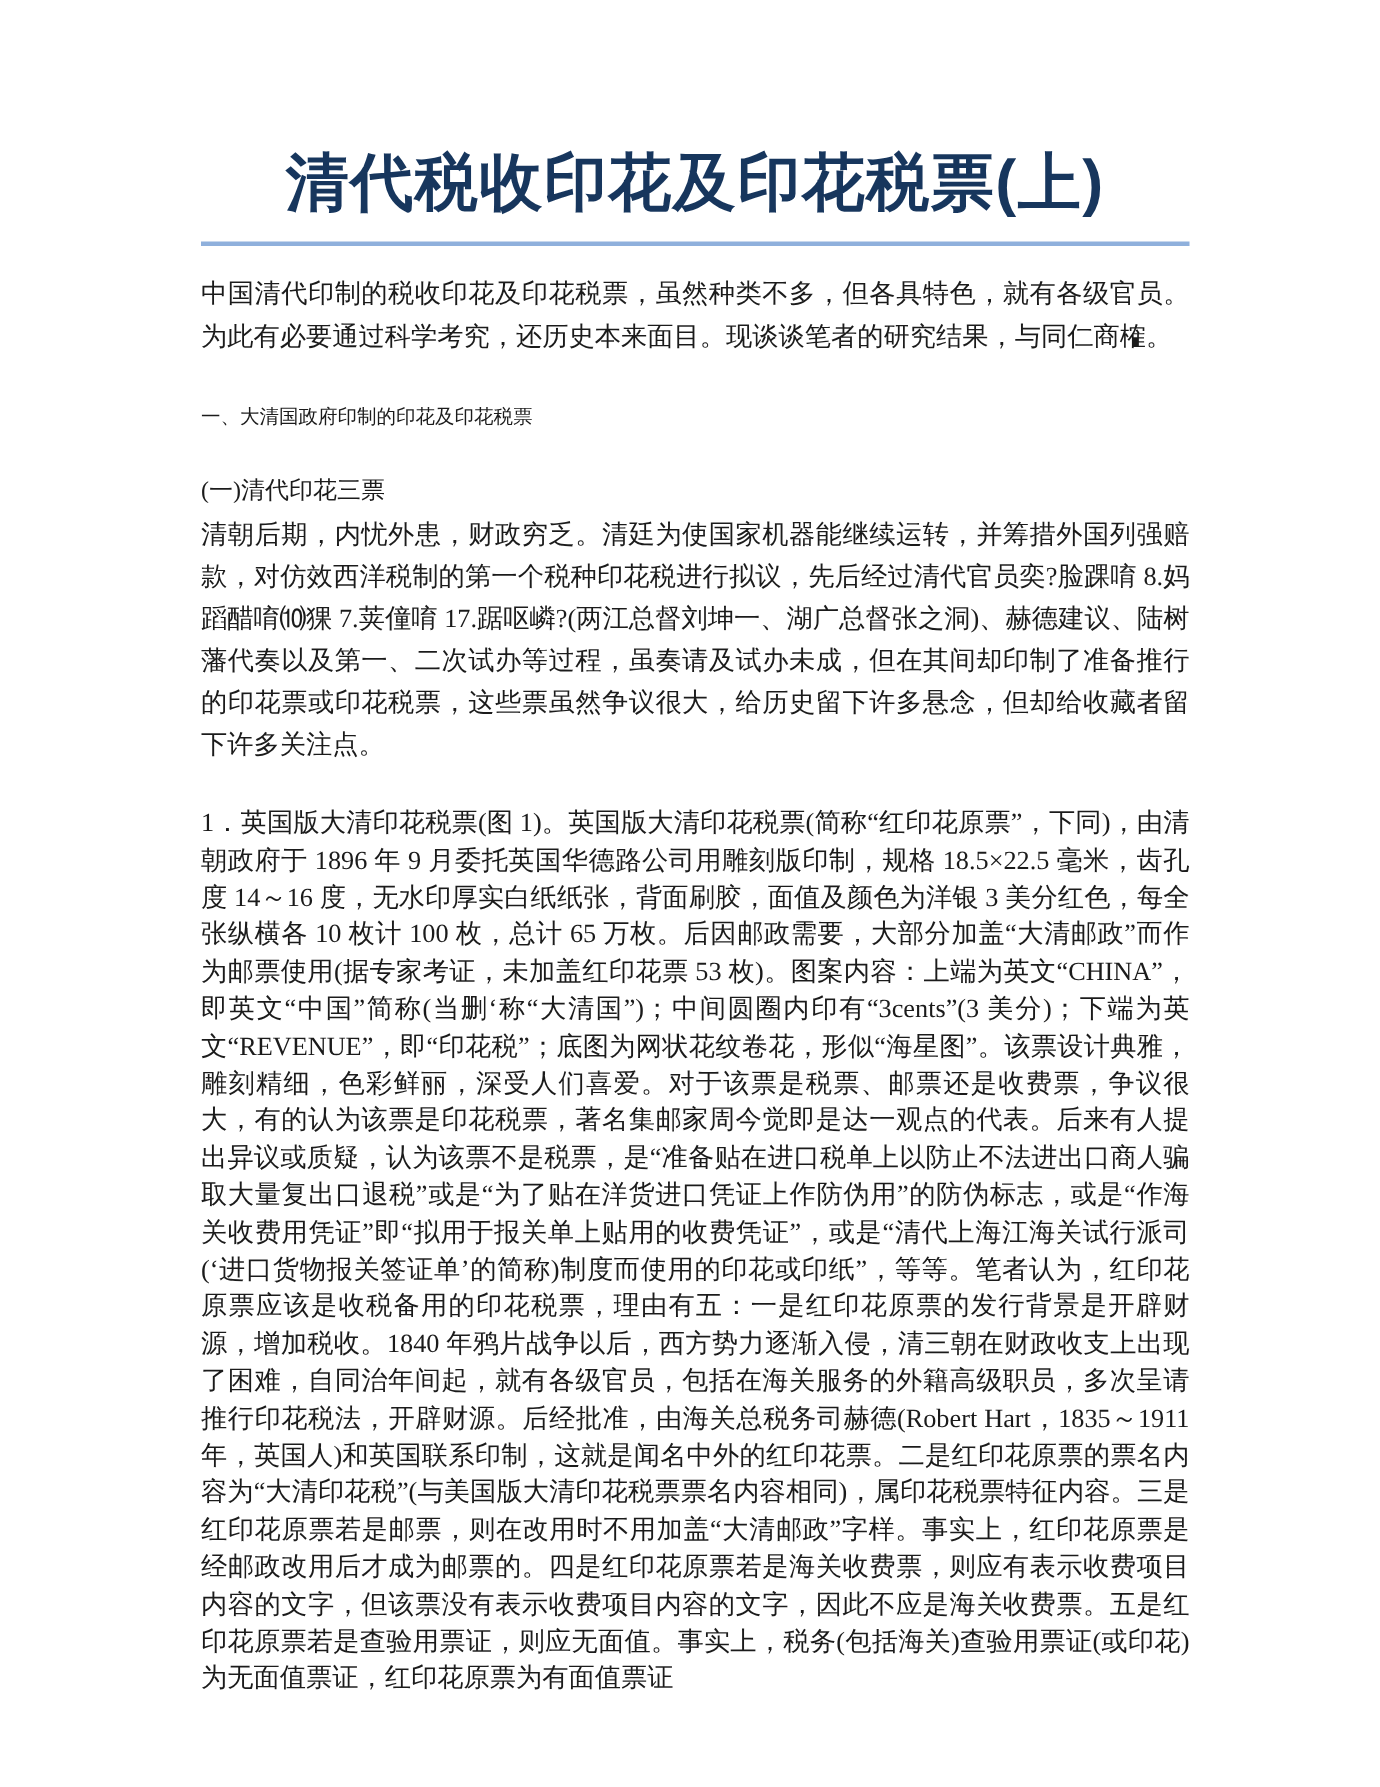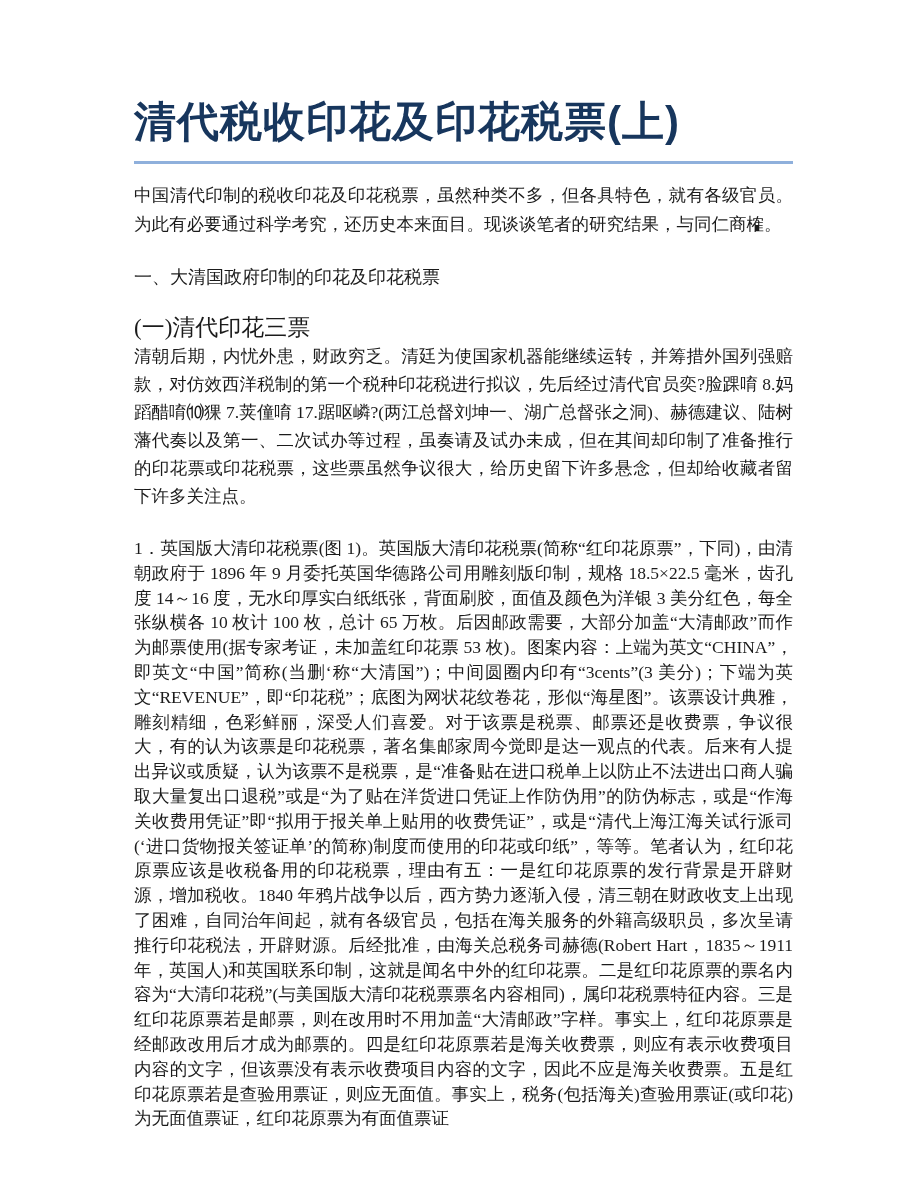--- a/index.html
+++ b/index.html
@@ -21,45 +21,45 @@
     padding: 96px 127px 0 134px;
     background: #ffffff;
   }
   .doc-title {
     font-family: "Liberation Sans", "DejaVu Sans", sans-serif;
     font-weight: bold;
     font-size: 42px;
     line-height: 52px;
     letter-spacing: 1px;
     color: #17365d;
-    text-align: left;
+    text-align: center;
     margin: 0;
   }
   .title-divider {
     height: 3px;
     background: #8fb0dc;
     margin-top: 13px;
   }
   .body-text {
     font-size: 17.5px;
     text-align: justify;
     text-justify: inter-ideograph;
   }
   .intro-para {
     margin: 17px 0 0 0;
     line-height: 29px;
   }
   .section-heading {
-    font-size: 18px;
+    font-size: 13px;
     font-weight: normal;
     margin: 24px 0 0 0;
     line-height: 29px;
   }
   .subsection-heading {
-    font-size: 23px;
+    font-size: 16px;
     font-weight: normal;
     margin: 21px 0 0 0;
     line-height: 29px;
   }
   .background-para {
     margin: 0;
     line-height: 28px;
   }
   .item-para {
     margin: 26px 0 16px 0;

